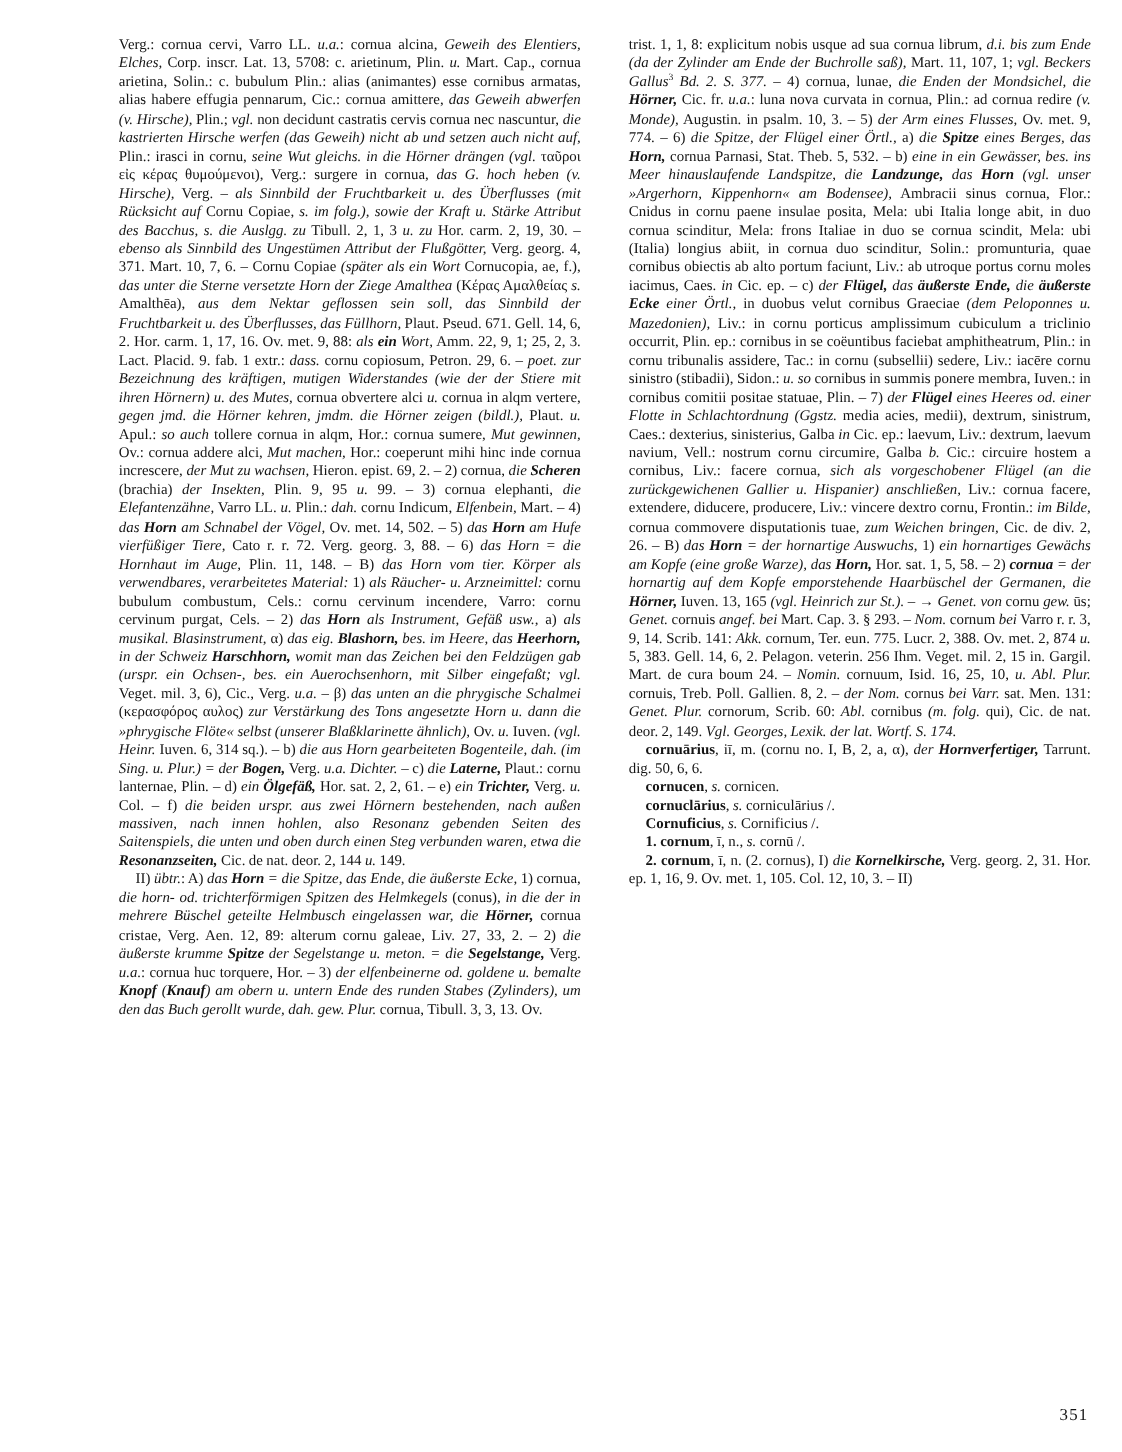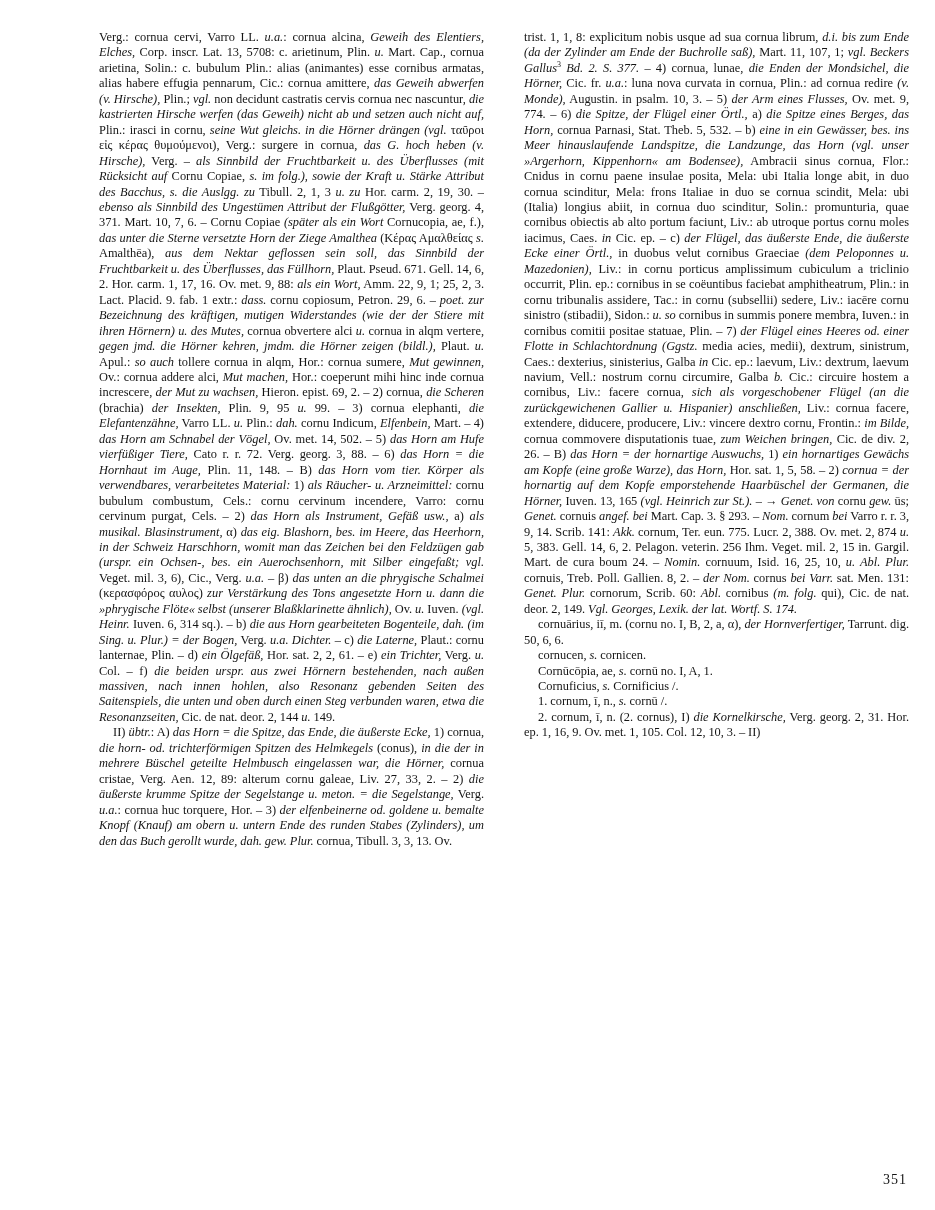--- a/index.html
+++ b/index.html
@@ -27,21 +27,21 @@
     margin: 0;
     font-size: 12.4px;
     line-height: 15.45px;
     text-align: justify;
     hyphens: auto;
     -webkit-hyphens: auto;
     word-spacing: -0.2px;
   }
   p.para.indent { text-indent: 14px; }
   p.para i { font-style: italic; }
-  p.para b { font-weight: normal; }
+  p.para b { font-weight: bold; }
   sup { font-size: 8px; line-height: 0; }
   .page-number {
     position: absolute;
     top: 1172px;
     right: 28px;
     font-size: 14px;
     letter-spacing: 1px;
   }
 </style>
 </head>
@@ -50,20 +50,20 @@
 <div class="page">
   <div class="columns">
     <div class="column">
         <p class="para">Verg.: cornua cervi, Varro LL. <i>u.a.</i>: cornua alcina, <i>Geweih des Elentiers, Elches,</i> Corp. inscr. Lat. 13, 5708: c. arietinum, Plin. <i>u.</i> Mart. Cap., cornua arietina, Solin.: c. bubulum Plin.: alias (animantes) esse cornibus armatas, alias habere effugia pennarum, Cic.: cornua amittere, <i>das Geweih abwerfen (v. Hirsche),</i> Plin.; <i>vgl.</i> non decidunt castratis cervis cornua nec nascuntur, <i>die kastrierten Hirsche werfen (das Geweih) nicht ab und setzen auch nicht auf,</i> Plin.: irasci in cornu, <i>seine Wut gleichs. in die Hörner drängen (vgl.</i> ταῦροι εἰς κέρας θυμούμενοι), Verg.: surgere in cornua, <i>das G. hoch heben (v. Hirsche),</i> Verg. – <i>als Sinnbild der Fruchtbarkeit u. des Überflusses (mit Rücksicht auf</i> Cornu Copiae, <i>s. im folg.), sowie der Kraft u. Stärke Attribut des Bacchus, s. die Auslgg. zu</i> Tibull. 2, 1, 3 <i>u. zu</i> Hor. carm. 2, 19, 30. – <i>ebenso als Sinnbild des Ungestümen Attribut der Flußgötter,</i> Verg. georg. 4, 371. Mart. 10, 7, 6. – Cornu Copiae <i>(später als ein Wort</i> Cornucopia, ae, f.), <i>das unter die Sterne versetzte Horn der Ziege Amalthea</i> (Κέρας Αμαλθείας <i>s.</i> Amalthēa), <i>aus dem Nektar geflossen sein soll, das Sinnbild der Fruchtbarkeit u. des Überflusses, das Füllhorn,</i> Plaut. Pseud. 671. Gell. 14, 6, 2. Hor. carm. 1, 17, 16. Ov. met. 9, 88: <i>als <b>ein</b> Wort,</i> Amm. 22, 9, 1; 25, 2, 3. Lact. Placid. 9. fab. 1 extr.: <i>dass.</i> cornu copiosum, Petron. 29, 6. – <i>poet. zur Bezeichnung des kräftigen, mutigen Widerstandes (wie der der Stiere mit ihren Hörnern) u. des Mutes,</i> cornua obvertere alci <i>u.</i> cornua in alqm vertere, <i>gegen jmd. die Hörner kehren, jmdm. die Hörner zeigen (bildl.),</i> Plaut. <i>u.</i> Apul.: <i>so auch</i> tollere cornua in alqm, Hor.: cornua sumere, <i>Mut gewinnen,</i> Ov.: cornua addere alci, <i>Mut machen,</i> Hor.: coeperunt mihi hinc inde cornua increscere, <i>der Mut zu wachsen,</i> Hieron. epist. 69, 2. – 2) cornua, <i>die <b>Scheren</b></i> (brachia) <i>der Insekten,</i> Plin. 9, 95 <i>u.</i> 99. – 3) cornua elephanti, <i>die Elefantenzähne,</i> Varro LL. <i>u.</i> Plin.: <i>dah.</i> cornu Indicum, <i>Elfenbein,</i> Mart. – 4) <i>das <b>Horn</b> am Schnabel der Vögel,</i> Ov. met. 14, 502. – 5) <i>das <b>Horn</b> am Hufe vierfüßiger Tiere,</i> Cato r. r. 72. Verg. georg. 3, 88. – 6) <i>das Horn = die Hornhaut im Auge,</i> Plin. 11, 148. – B) <i>das Horn vom tier. Körper als verwendbares, verarbeitetes Material:</i> 1) <i>als Räucher- u. Arzneimittel:</i> cornu bubulum combustum, Cels.: cornu cervinum incendere, Varro: cornu cervinum purgat, Cels. – 2) <i>das <b>Horn</b> als Instrument, Gefäß usw.,</i> a) <i>als musikal. Blasinstrument,</i> α) <i>das eig. <b>Blashorn,</b> bes. im Heere, das <b>Heerhorn,</b> in der Schweiz <b>Harschhorn,</b> womit man das Zeichen bei den Feldzügen gab (urspr. ein Ochsen-, bes. ein Auerochsenhorn, mit Silber eingefaßt; vgl.</i> Veget. mil. 3, 6), Cic., Verg. <i>u.a.</i> – β) <i>das unten an die phrygische Schalmei</i> (κερασφόρος αυλος) <i>zur Verstärkung des Tons angesetzte Horn u. dann die »phrygische Flöte« selbst (unserer Blaßklarinette ähnlich),</i> Ov. <i>u.</i> Iuven. <i>(vgl. Heinr.</i> Iuven. 6, 314 sq.). – b) <i>die aus Horn gearbeiteten Bogenteile, dah. (im Sing. u. Plur.) = der <b>Bogen,</b></i> Verg. <i>u.a. Dichter.</i> – c) <i>die <b>Laterne,</b></i> Plaut.: cornu lanternae, Plin. – d) <i>ein <b>Ölgefäß,</b></i> Hor. sat. 2, 2, 61. – e) <i>ein <b>Trichter,</b></i> Verg. <i>u.</i> Col. – f) <i>die beiden urspr. aus zwei Hörnern bestehenden, nach außen massiven, nach innen hohlen, also Resonanz gebenden Seiten des Saitenspiels, die unten und oben durch einen Steg verbunden waren, etwa die <b>Resonanzseiten,</b></i> Cic. de nat. deor. 2, 144 <i>u.</i> 149.</p>
         <p class="para indent">II) <i>übtr.</i>: A) <i>das <b>Horn</b> = die Spitze, das Ende, die äußerste Ecke,</i> 1) cornua, <i>die horn- od. trichterförmigen Spitzen des Helmkegels</i> (conus), <i>in die der in mehrere Büschel geteilte Helmbusch eingelassen war, die <b>Hörner,</b></i> cornua cristae, Verg. Aen. 12, 89: alterum cornu galeae, Liv. 27, 33, 2. – 2) <i>die äußerste krumme <b>Spitze</b> der Segelstange u. meton. = die <b>Segelstange,</b></i> Verg. <i>u.a.</i>: cornua huc torquere, Hor. – 3) <i>der elfenbeinerne od. goldene u. bemalte <b>Knopf</b> (<b>Knauf</b>) am obern u. untern Ende des runden Stabes (Zylinders), um den das Buch gerollt wurde, dah. gew. Plur.</i> cornua, Tibull. 3, 3, 13. Ov.</p>
       </div>
     <div class="column">
         <p class="para">trist. 1, 1, 8: explicitum nobis usque ad sua cornua librum, <i>d.i. bis zum Ende (da der Zylinder am Ende der Buchrolle saß),</i> Mart. 11, 107, 1; <i>vgl. Beckers Gallus</i><sup>3</sup> <i>Bd. 2. S. 377.</i> – 4) cornua, lunae, <i>die Enden der Mondsichel, die <b>Hörner,</b></i> Cic. fr. <i>u.a.</i>: luna nova curvata in cornua, Plin.: ad cornua redire <i>(v. Monde),</i> Augustin. in psalm. 10, 3. – 5) <i>der Arm eines Flusses,</i> Ov. met. 9, 774. – 6) <i>die Spitze, der Flügel einer Örtl.,</i> a) <i>die <b>Spitze</b> eines Berges, das <b>Horn,</b></i> cornua Parnasi, Stat. Theb. 5, 532. – b) <i>eine in ein Gewässer, bes. ins Meer hinauslaufende Landspitze, die <b>Landzunge,</b> das <b>Horn</b> (vgl. unser »Argerhorn, Kippenhorn« am Bodensee),</i> Ambracii sinus cornua, Flor.: Cnidus in cornu paene insulae posita, Mela: ubi Italia longe abit, in duo cornua scinditur, Mela: frons Italiae in duo se cornua scindit, Mela: ubi (Italia) longius abiit, in cornua duo scinditur, Solin.: promunturia, quae cornibus obiectis ab alto portum faciunt, Liv.: ab utroque portus cornu moles iacimus, Caes. <i>in</i> Cic. ep. – c) <i>der <b>Flügel,</b> das <b>äußerste Ende,</b> die <b>äußerste Ecke</b> einer Örtl.,</i> in duobus velut cornibus Graeciae <i>(dem Peloponnes u. Mazedonien),</i> Liv.: in cornu porticus amplissimum cubiculum a triclinio occurrit, Plin. ep.: cornibus in se coëuntibus faciebat amphitheatrum, Plin.: in cornu tribunalis assidere, Tac.: in cornu (subsellii) sedere, Liv.: iacēre cornu sinistro (stibadii), Sidon.: <i>u. so</i> cornibus in summis ponere membra, Iuven.: in cornibus comitii positae statuae, Plin. – 7) <i>der <b>Flügel</b> eines Heeres od. einer Flotte in Schlachtordnung (Ggstz.</i> media acies, medii), dextrum, sinistrum, Caes.: dexterius, sinisterius, Galba <i>in</i> Cic. ep.: laevum, Liv.: dextrum, laevum navium, Vell.: nostrum cornu circumire, Galba <i>b.</i> Cic.: circuire hostem a cornibus, Liv.: facere cornua, <i>sich als vorgeschobener Flügel (an die zurückgewichenen Gallier u. Hispanier) anschließen,</i> Liv.: cornua facere, extendere, diducere, producere, Liv.: vincere dextro cornu, Frontin.: <i>im Bilde,</i> cornua commovere disputationis tuae, <i>zum Weichen bringen,</i> Cic. de div. 2, 26. – B) <i>das <b>Horn</b> = der hornartige Auswuchs,</i> 1) <i>ein hornartiges Gewächs am Kopfe (eine große Warze), das <b>Horn,</b></i> Hor. sat. 1, 5, 58. – 2) <i><b>cornua</b> = der hornartig auf dem Kopfe emporstehende Haarbüschel der Germanen, die <b>Hörner,</b></i> Iuven. 13, 165 <i>(vgl. Heinrich zur St.).</i> – → <i>Genet. von</i> cornu <i>gew.</i> ūs; <i>Genet.</i> cornuis <i>angef. bei</i> Mart. Cap. 3. § 293. – <i>Nom.</i> cornum <i>bei</i> Varro r. r. 3, 9, 14. Scrib. 141: <i>Akk.</i> cornum, Ter. eun. 775. Lucr. 2, 388. Ov. met. 2, 874 <i>u.</i> 5, 383. Gell. 14, 6, 2. Pelagon. veterin. 256 Ihm. Veget. mil. 2, 15 in. Gargil. Mart. de cura boum 24. – <i>Nomin.</i> cornuum, Isid. 16, 25, 10, <i>u. Abl. Plur.</i> cornuis, Treb. Poll. Gallien. 8, 2. – <i>der Nom.</i> cornus <i>bei Varr.</i> sat. Men. 131: <i>Genet. Plur.</i> cornorum, Scrib. 60: <i>Abl.</i> cornibus <i>(m. folg.</i> qui), Cic. de nat. deor. 2, 149. <i>Vgl. Georges, Lexik. der lat. Wortf. S. 174.</i></p>
         <p class="para indent"><b>cornuārius</b>, iī, m. (cornu no. I, B, 2, a, α), <i>der <b>Hornverfertiger,</b></i> Tarrunt. dig. 50, 6, 6.</p>
         <p class="para indent"><b>cornucen</b>, <i>s.</i> cornicen.</p>
-        <p class="para indent"><b>Cornūcōpia</b>, ae, <i>s.</i> cornū no. I, A, 1.</p>
+        <p class="para indent"><b>cornuclārius</b>, <i>s.</i> corniculārius /.</p>
         <p class="para indent"><b>Cornuficius</b>, <i>s.</i> Cornificius /.</p>
         <p class="para indent"><b>1. cornum</b>, ī, n., <i>s.</i> cornū /.</p>
         <p class="para indent"><b>2. cornum</b>, ī, n. (2. cornus), I) <i>die <b>Kornelkirsche,</b></i> Verg. georg. 2, 31. Hor. ep. 1, 16, 9. Ov. met. 1, 105. Col. 12, 10, 3. – II)</p>
       </div>
   </div>
   <div class="page-number">351</div>
 </div>
 
 </body></html>

